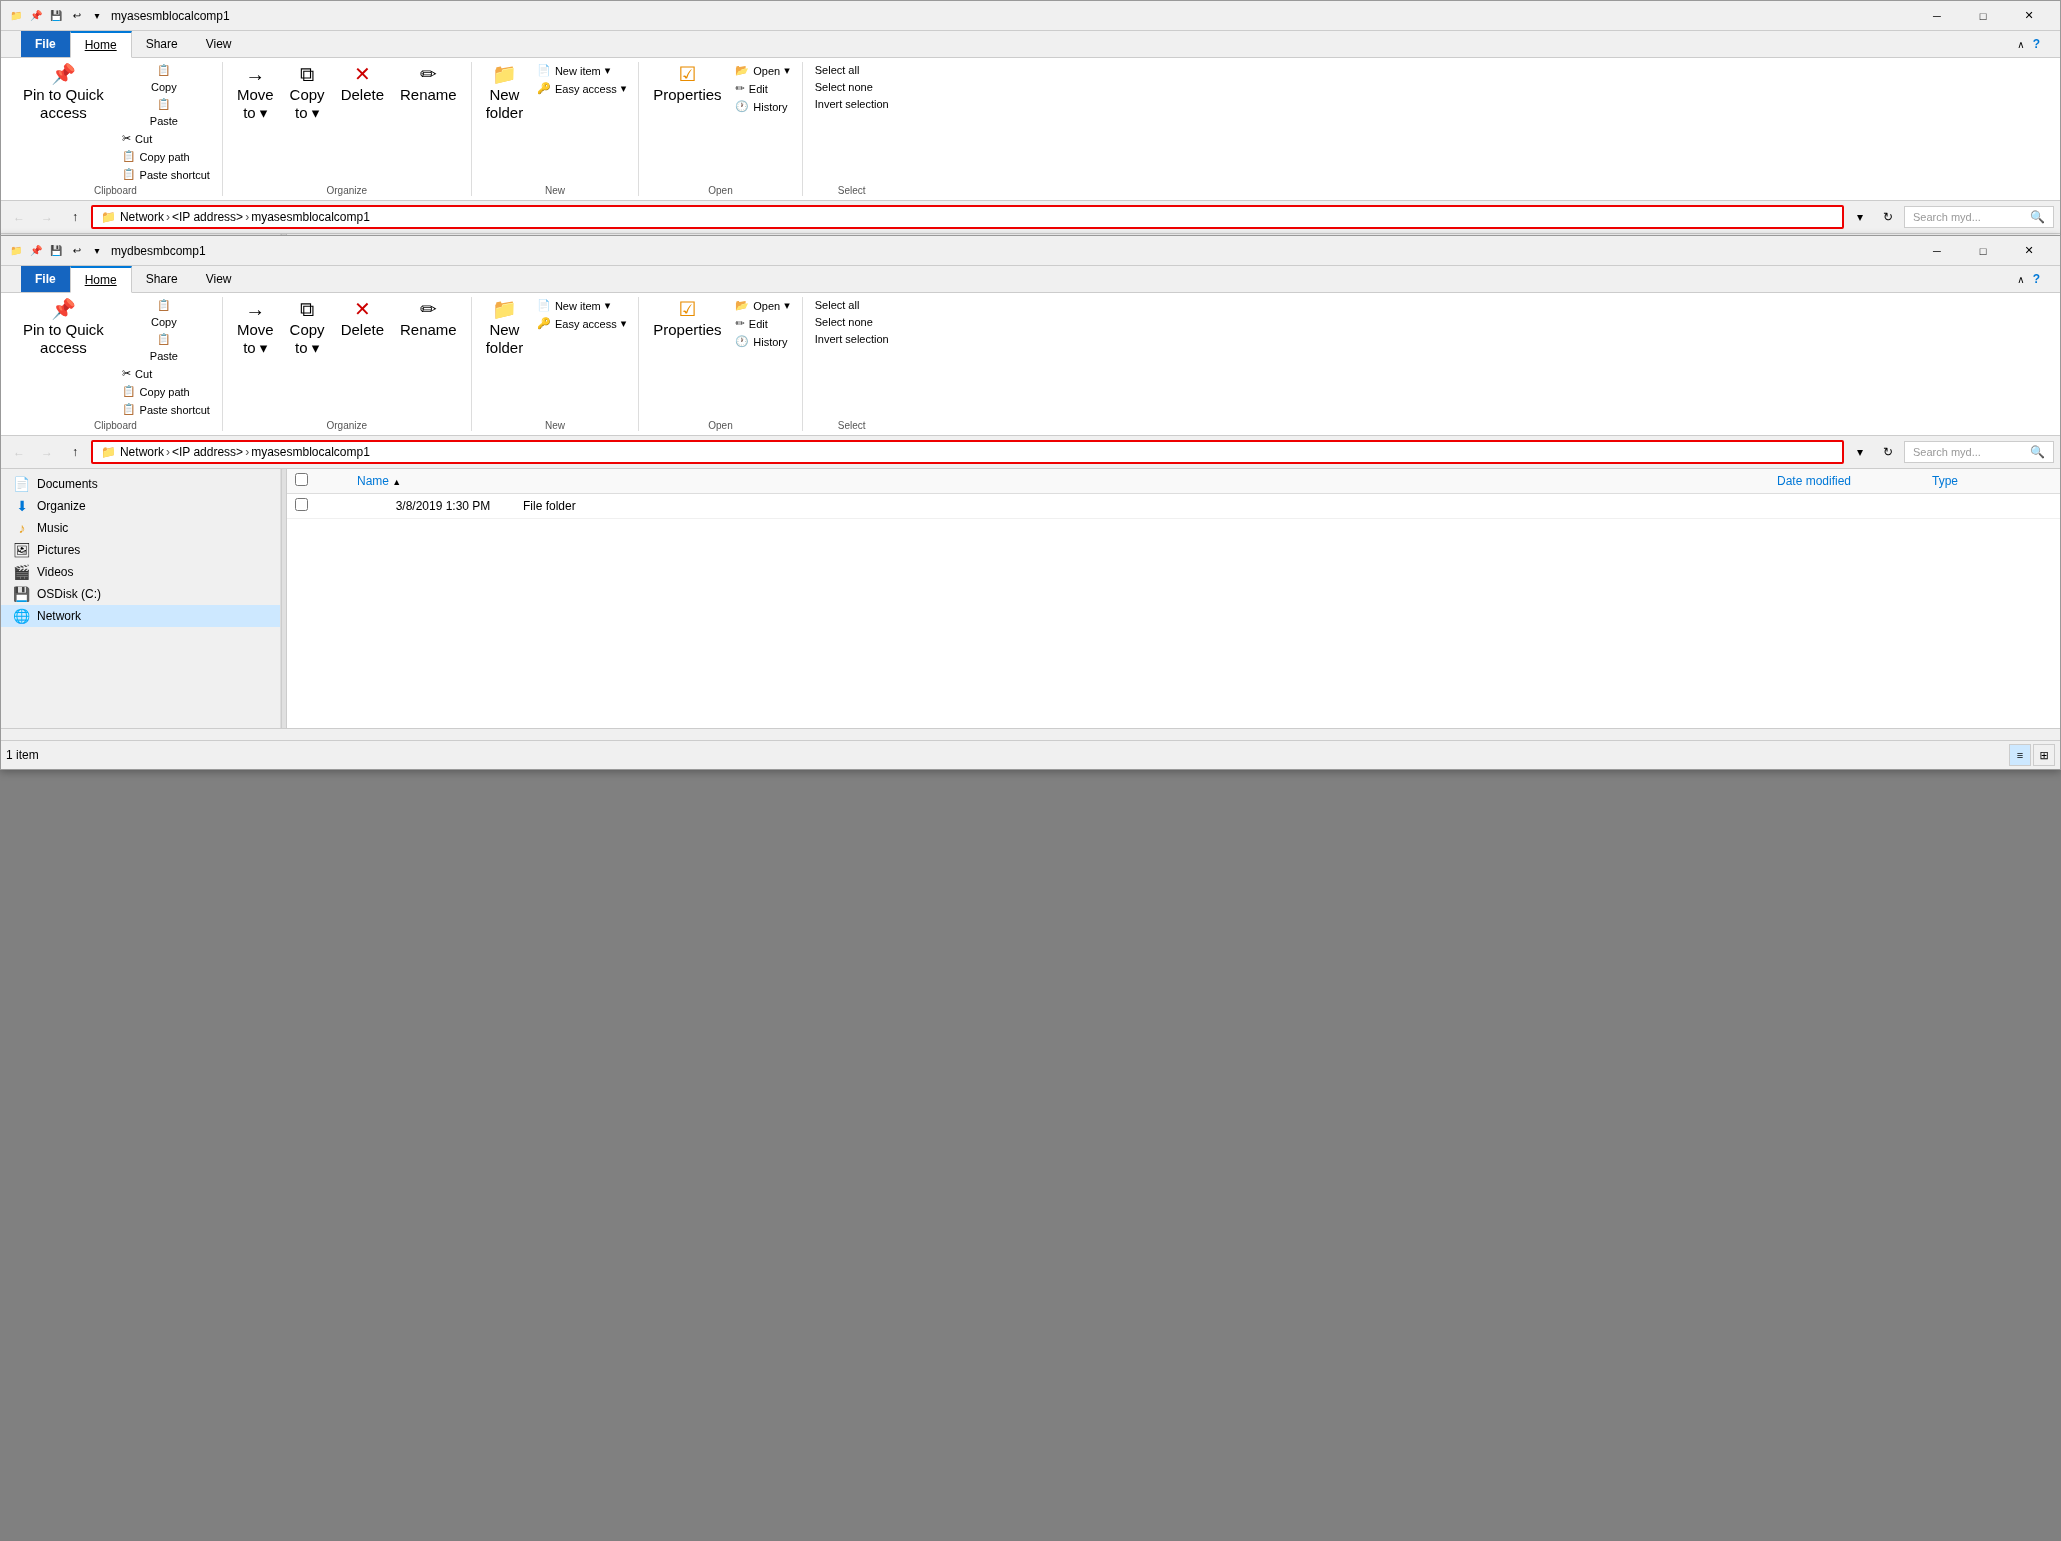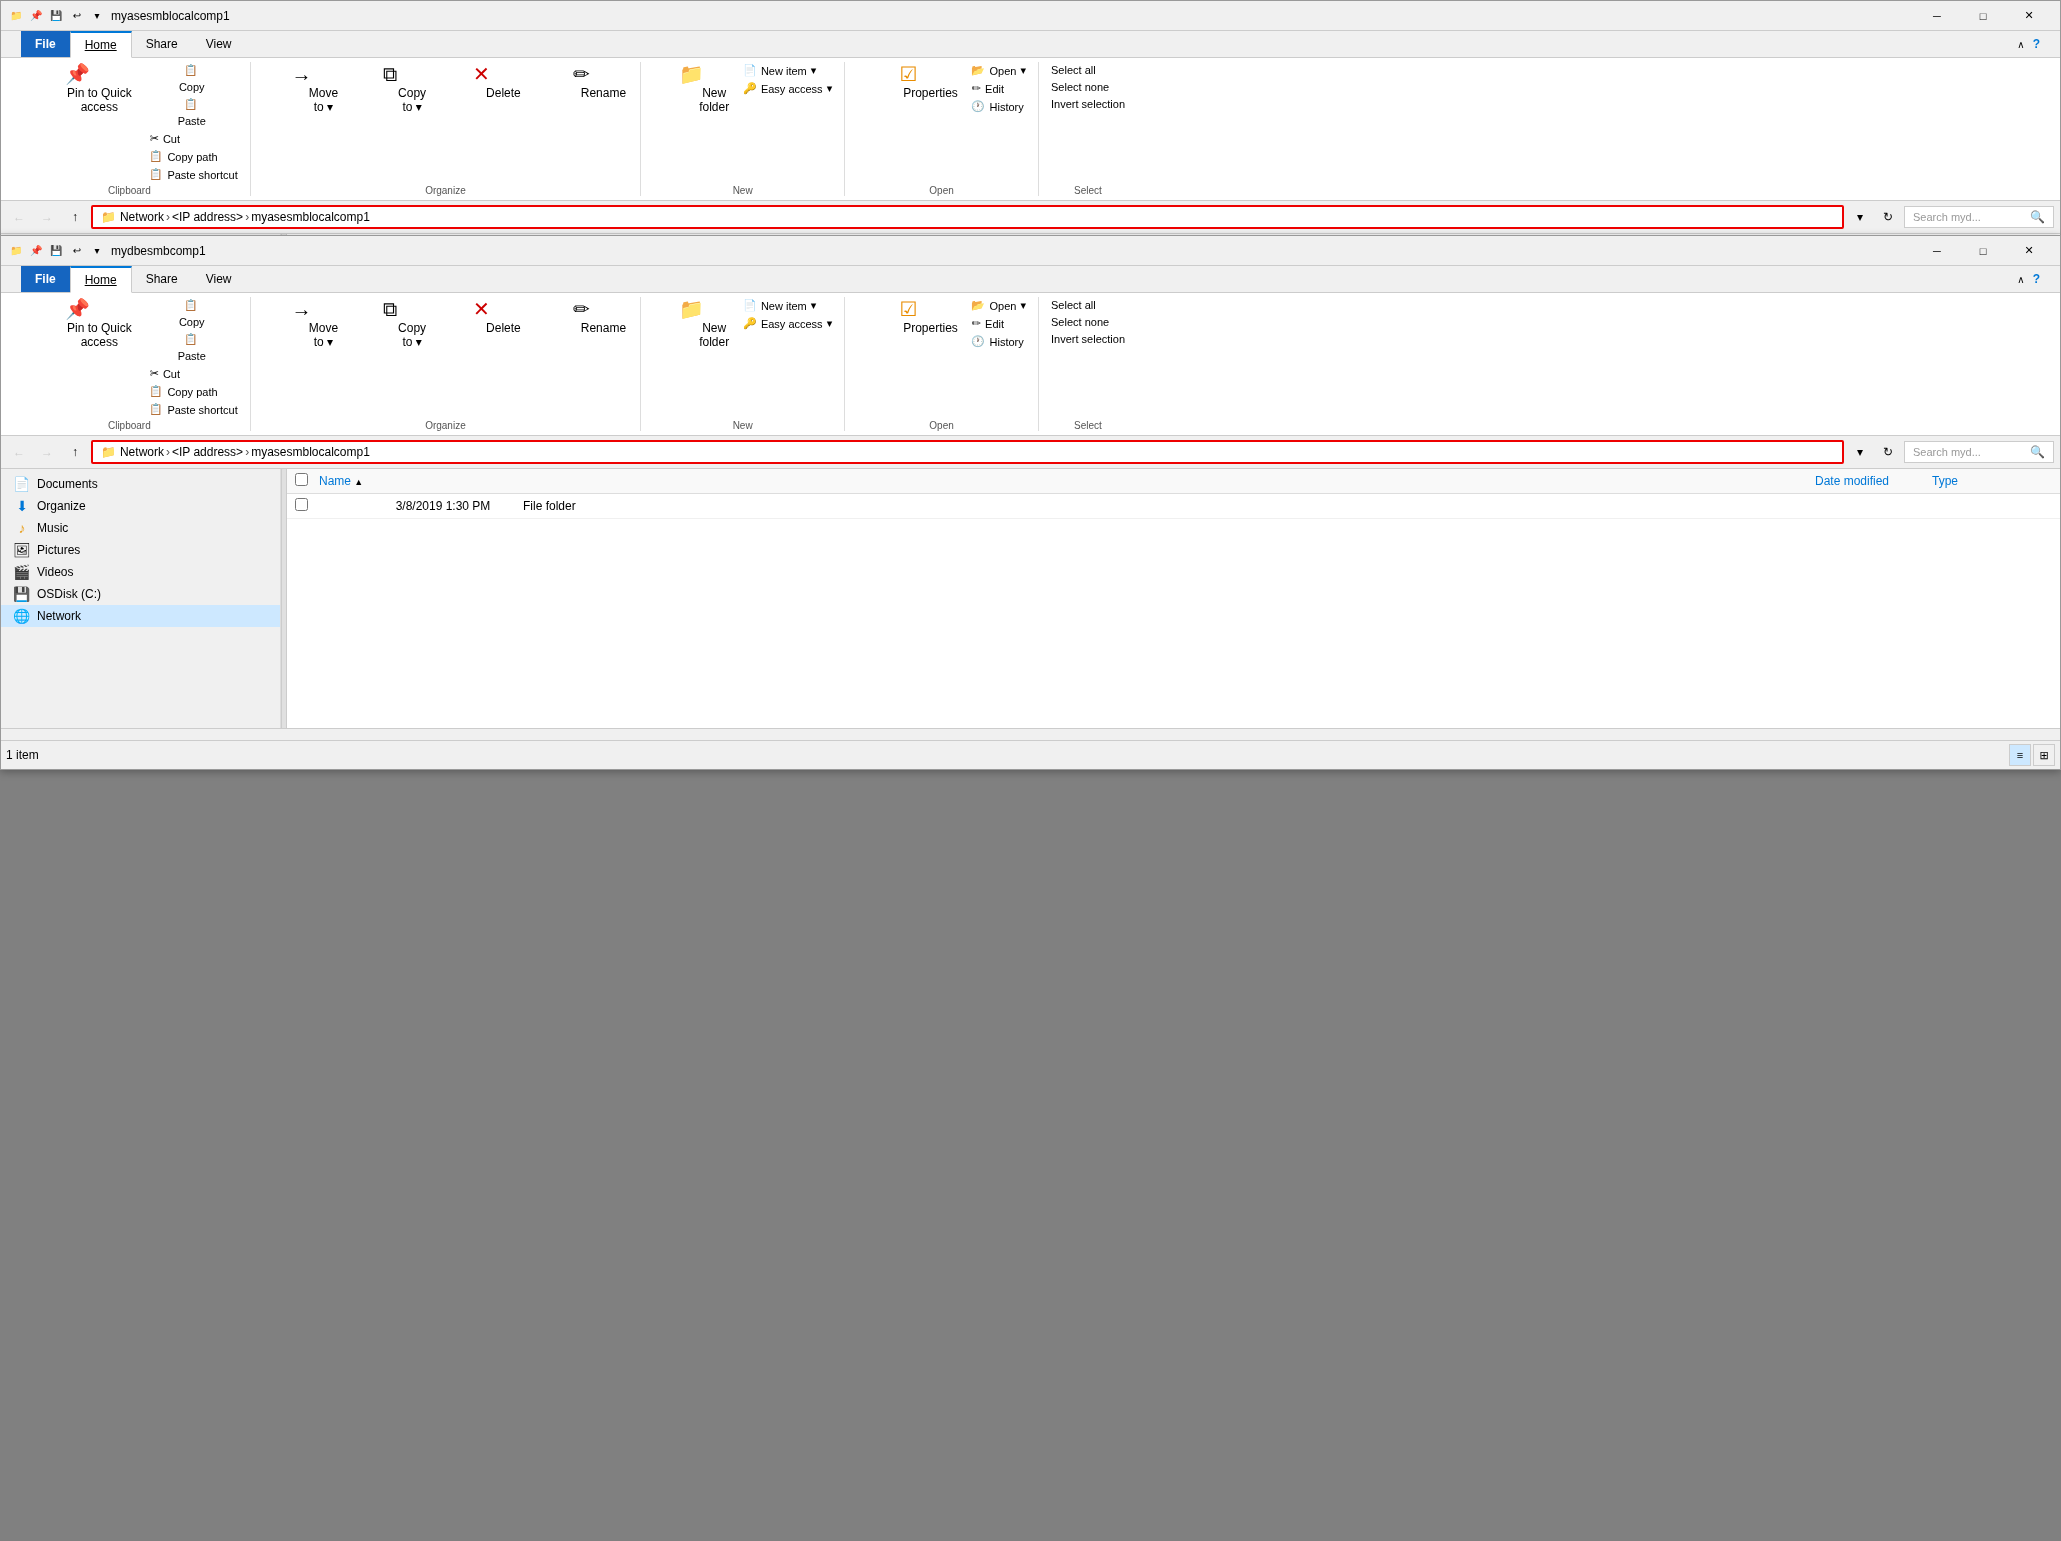--- a/index.html
+++ b/index.html
@@ -139,24 +139,23 @@
       background: none;
       font-size: 10px;
       min-width: 40px;
     }
     .ribbon-btn .btn-icon {
       font-size: 20px;
       line-height: 1;
       margin-bottom: 2px;
     }
     .ribbon-btn .btn-label {
-      font-size: 12px;
+      font-size: 15px;
       text-align: center;
       line-height: 1.2;
-      margin-left: 44px;
     }
 
     .ribbon-btn-small {
       display: flex;
       align-items: center;
       gap: 4px;
       padding: 2px 4px;
       cursor: pointer;
       border: none;
       background: none;
@@ -245,21 +244,21 @@
       flex: 1;
       background: white;
       overflow: auto;
     }
     .file-list-header {
       display: flex;
       align-items: center;
       border-bottom: 1px solid #ddd;
       padding: 4px 8px;
       background: #f9f9f9;
-      position: sticky; top: 0;
+      position: sticky; top: 0; gap: 38px;
     }
     .file-col-check { width: 24px; }
     .file-col-name { flex: 1; }
     .file-col-date { width: 160px; text-align: center; margin-left: 44px; }
     .file-col-type { width: 120px; }
     .file-col-label {
       font-size: 12px;
       color: #0078d7;
       cursor: pointer;
     }

